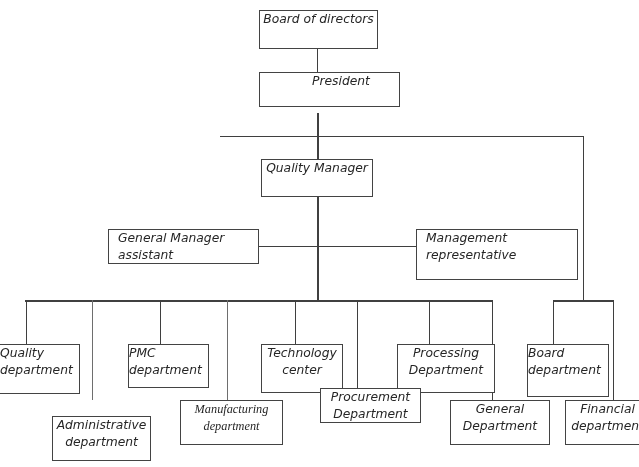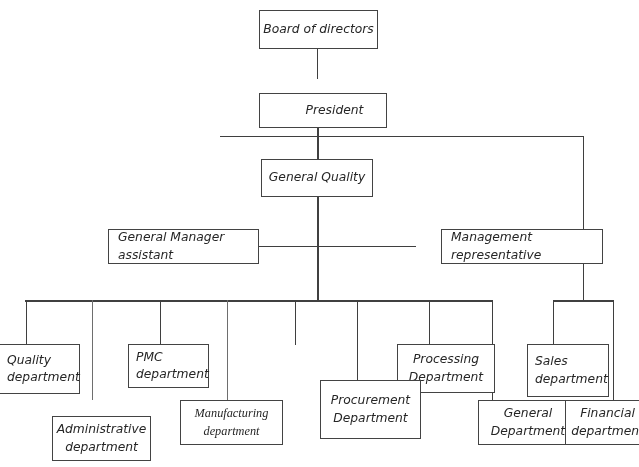--- a/index.html
+++ b/index.html
@@ -14,33 +14,33 @@
     background: #ffffff;
     overflow: hidden;
     font-family: "DejaVu Sans", sans-serif;
   }
   .node {
     position: absolute;
     box-sizing: border-box;
     border: 1px solid #434343;
     background: #ffffff;
     display: flex;
-    align-items: center;
+    align-items: flex-start;
     z-index: 5;
   }
   .node .label {
     font-style: italic;
     font-size: 12.3px;
     color: #262626;
     line-height: 1.42;
     width: 100%;
     white-space: pre-line;
   }
   .node.center .label { text-align: center; }
-  .node.left   .label { text-align: left; padding-left: 7px; }
+  .node.left   .label { text-align: left; }
   .node.pad-left .label { text-align: left; padding-left: 9px; }
 
   .conn {
     position: absolute;
     background: #3f3f3f;
     z-index: 1;
   }
   .conn.thin-h { height: 1px; }
   .conn.thin-v { width: 1px; }
   .conn.thick-v { width: 2px; background: #404040; }
@@ -76,74 +76,78 @@
   <div class="conn thin-v" style="left:492px; top:300px; height:100px;"></div>
 
   <div class="conn thick-h" style="left:553px; top:300px; width:61px;"></div>
   <div class="conn thin-v" style="left:553px; top:300px; height:45px;"></div>
   <div class="conn thin-v" style="left:613px; top:300px; height:100px;"></div>
 
   <div class="node center" style="left:259px; top:10px; width:119px; height:39px;">
     <span class="label">Board of directors</span>
   </div>
 
-  <div class="node center" style="left:259px; top:93px; width:128px; height:35px;padding-left:23px;">
+  <div class="node center" style="left:259px; top:72px; width:141px; height:35px;padding-left:23px;">
     <span class="label">President</span>
   </div>
 
 
   <div class="node center" style="left:261px; top:159px; width:112px; height:38px;">
-    <span class="label">General Quality</span>
+    <span class="label">Quality Manager</span>
   </div>
 
   <div class="node pad-left" style="left:68px; top:229px; width:151px; height:35px;margin-left:40px;">
     <span class="label">General Manager assistant</span>
   </div>
 
-  <div class="node pad-left" style="left:416px; top:229px; width:162px; height:35px;margin-left:25px;">
+  <div class="node pad-left" style="left:416px; top:229px; width:162px; height:51px;">
     <span class="label">Management representative</span>
   </div>
 
   <div class="node left" style="left:-1px; top:344px; width:81px; height:50px;">
     <span class="label">Quality
 department</span>
   </div>
 
   <div class="node left" style="left:128px; top:344px; width:81px; height:44px;">
     <span class="label">PMC
 department</span>
   </div>
 
+  <div class="node center" style="left:261px; top:344px; width:82px; height:49px;">
+    <span class="label">Technology
+center</span>
+  </div>
 
   <div class="node center" style="left:397px; top:344px; width:98px; height:49px;">
     <span class="label">Processing
 Department</span>
   </div>
 
   <div class="node left" style="left:527px; top:344px; width:82px; height:53px;">
-    <span class="label">Sales
+    <span class="label">Board
 department</span>
   </div>
 
   <div class="node center" style="left:52px; top:416px; width:99px; height:45px;">
     <span class="label">Administrative
 department</span>
   </div>
 
   <div class="node center" style="left:180px; top:400px; width:103px; height:45px;font-family:Liberation Serif, serif;">
     <span class="label">Manufacturing
 department</span>
   </div>
 
-  <div class="node center" style="left:320px; top:380px; width:101px; height:59px;">
+  <div class="node center" style="left:320px; top:388px; width:101px; height:35px;">
     <span class="label">Procurement
 Department</span>
   </div>
 
-  <div class="node center" style="left:450px; top:400px; width:100px; height:45px;margin-left:28px;">
+  <div class="node center" style="left:450px; top:400px; width:100px; height:45px;">
     <span class="label">General
 Department</span>
   </div>
 
   <div class="node center" style="left:565px; top:400px; width:85px; height:45px;">
     <span class="label">Financial
 department</span>
   </div>
 
 </div>

